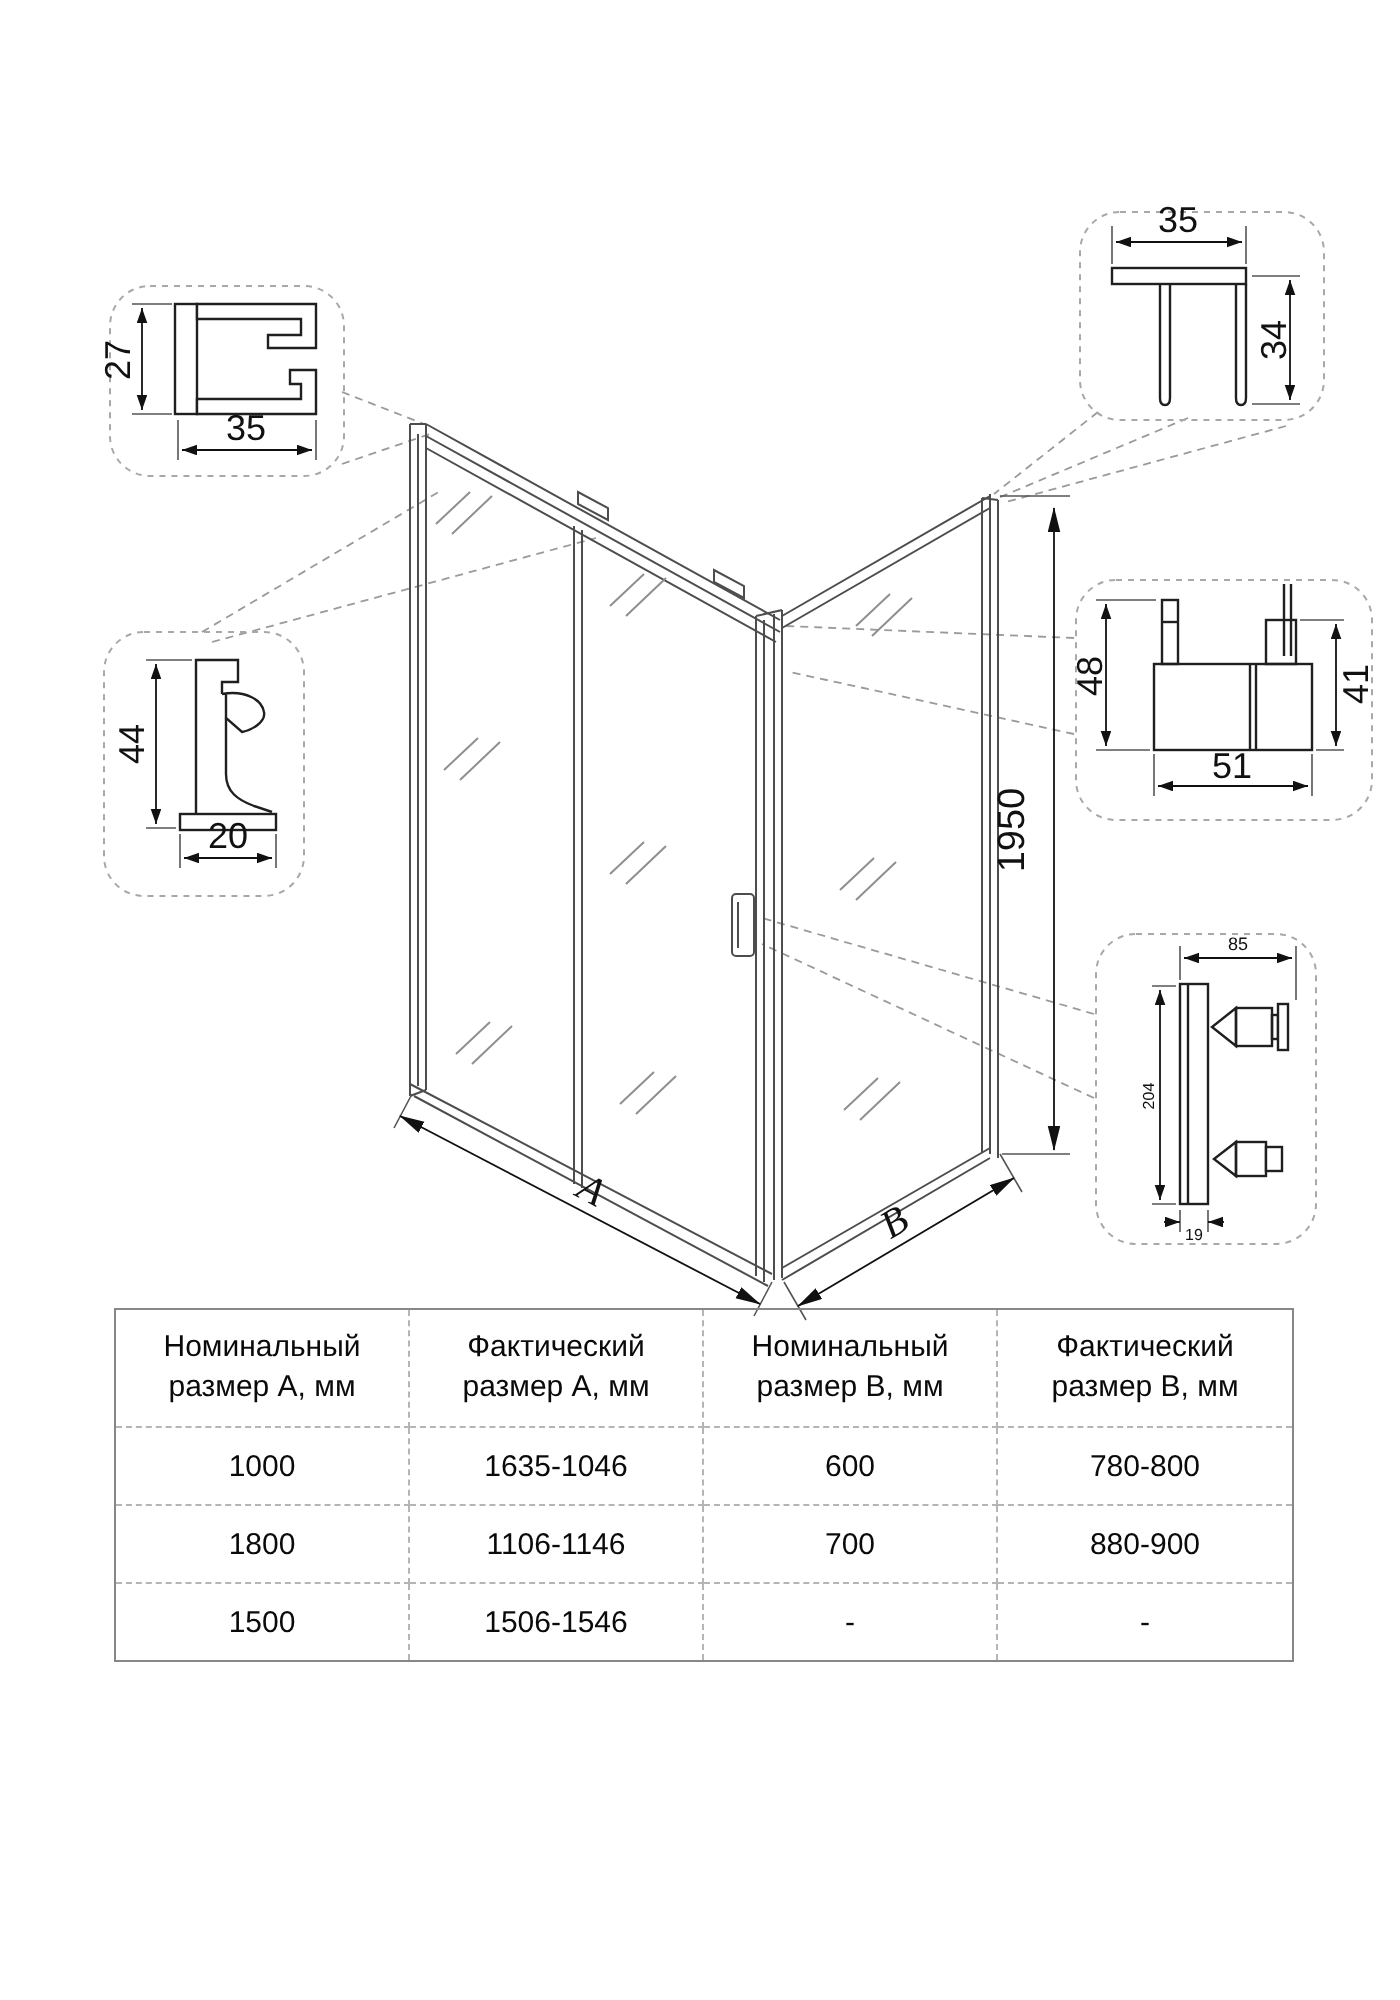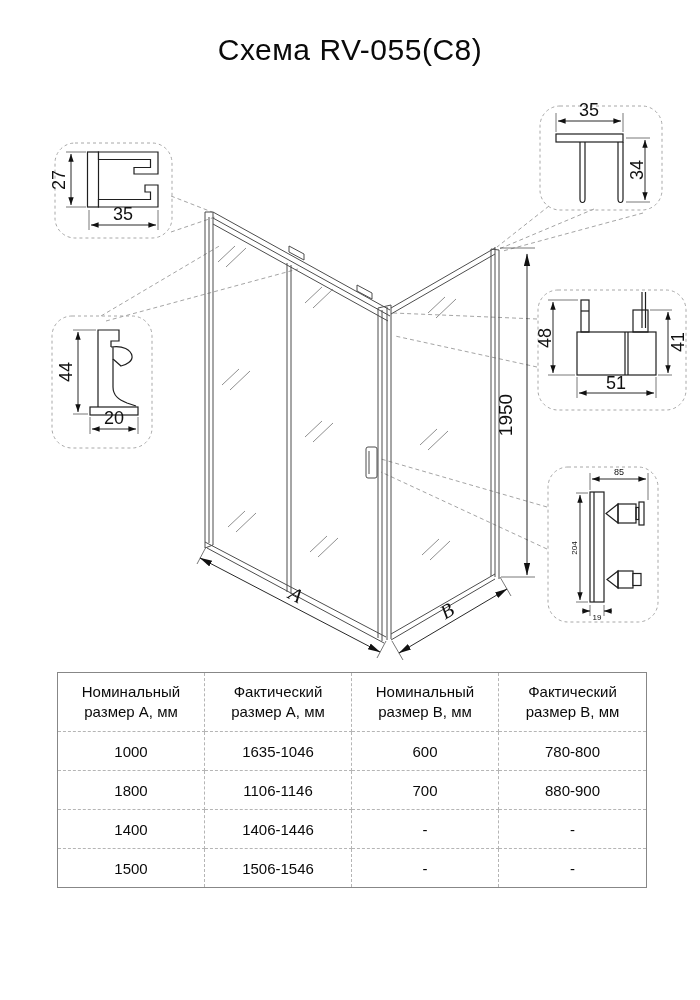--- a/index.html
+++ b/index.html
@@ -16,36 +16,35 @@
   .ext{stroke:#555;stroke-width:0.8;fill:none;}
   .leader{stroke:#9a9a9a;stroke-width:0.9;stroke-dasharray:4 3;fill:none;}
   .bub{stroke:#a8a8a8;stroke-width:1;stroke-dasharray:3 3;fill:none;}
   .shine{stroke:#8f8f8f;stroke-width:1;fill:none;}
   text.dtxt{font:18px "Liberation Sans",sans-serif;fill:#111;}
   text.dbig{font:19px "Liberation Sans",sans-serif;fill:#111;}
   text.dab{font:italic 20px "Liberation Serif",serif;fill:#111;}
   text.dsm{font:9px "Liberation Sans",sans-serif;fill:#111;}
   text.dxs{font:8px "Liberation Sans",sans-serif;fill:#111;}
   
-  .tablewrap{position:absolute;left:57px;top:672px;width:588px;border:1px solid #878787;}
+  .tablewrap{position:absolute;left:57px;top:654px;width:588px;border:1px solid #878787;}
   table{border-collapse:separate;border-spacing:0;width:100%;table-layout:fixed;}
   th,td{font-family:"Liberation Sans",sans-serif;font-size:15px;font-weight:400;
         text-align:center;vertical-align:middle;color:#0a0a0a;
         border-right:1px dashed #b5b5b5;border-bottom:1px dashed #b5b5b5;padding:0;}
   th{height:58px;white-space:pre-line;line-height:1.35;}
   td{height:38px;}
   th:last-child,td:last-child{border-right:none;}
   tbody tr:last-child td{border-bottom:none;}
 </style>
 </head>
 <body>
 
 <div class="page">
 
-  <div class="title">Схема RV-055(C8)</div>
 
   <svg width="700" height="668" viewBox="0 0 700 668">
     <defs>
       <marker id="mE" orient="auto" markerWidth="9" markerHeight="7" refX="8.5" refY="3">
           <path d="M0,0L8.5,3L0,6Z" fill="#111"></path>
         </marker>
       <marker id="mS" orient="auto-start-reverse" markerWidth="9" markerHeight="7" refX="8.5" refY="3">
           <path d="M0,0L8.5,3L0,6Z" fill="#111"></path>
         </marker>
       <marker id="ME" orient="auto" markerWidth="15" markerHeight="9" refX="13.5" refY="3.5">
@@ -225,26 +224,20 @@
           <td>600</td>
           <td>780-800</td>
         </tr>
         <tr>
           <td>1800</td>
           <td>1106-1146</td>
           <td>700</td>
           <td>880-900</td>
         </tr>
         <tr>
-          <td>1400</td>
-          <td>1406-1446</td>
-          <td>-</td>
-          <td>-</td>
-        </tr>
-        <tr>
           <td>1500</td>
           <td>1506-1546</td>
           <td>-</td>
           <td>-</td>
         </tr>
       </tbody>
     </table>
   </div>
 
 </div>

